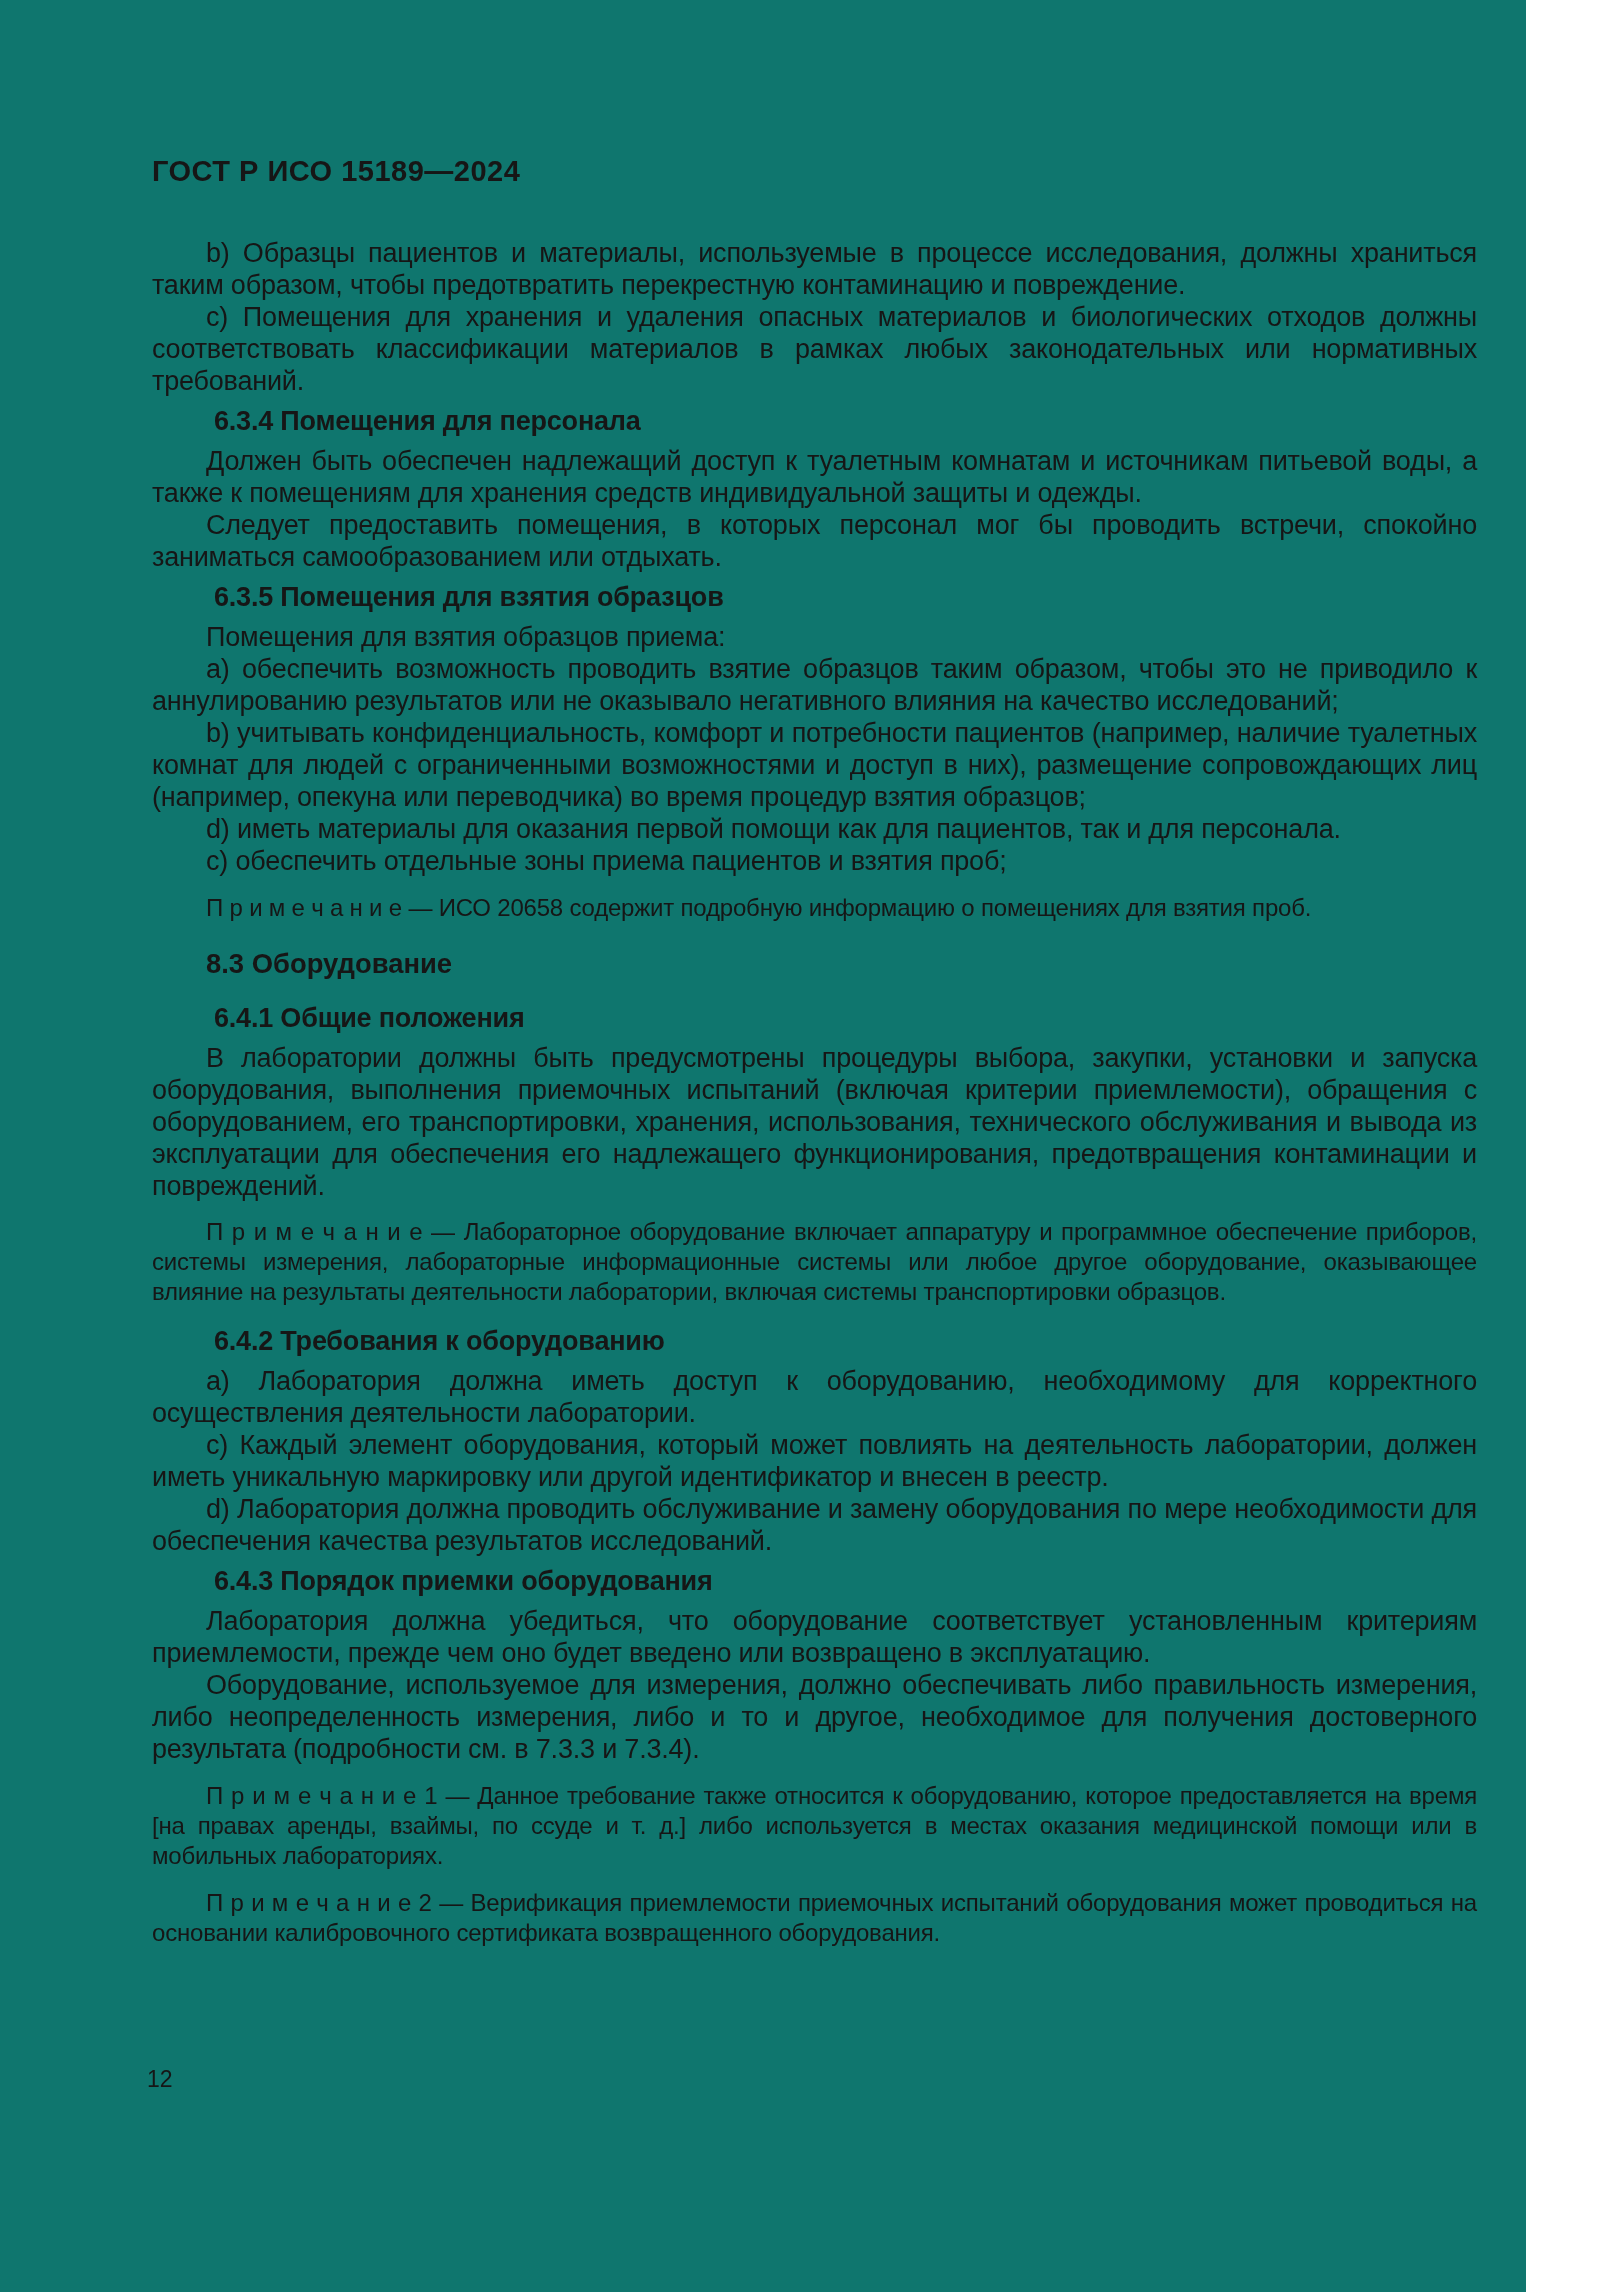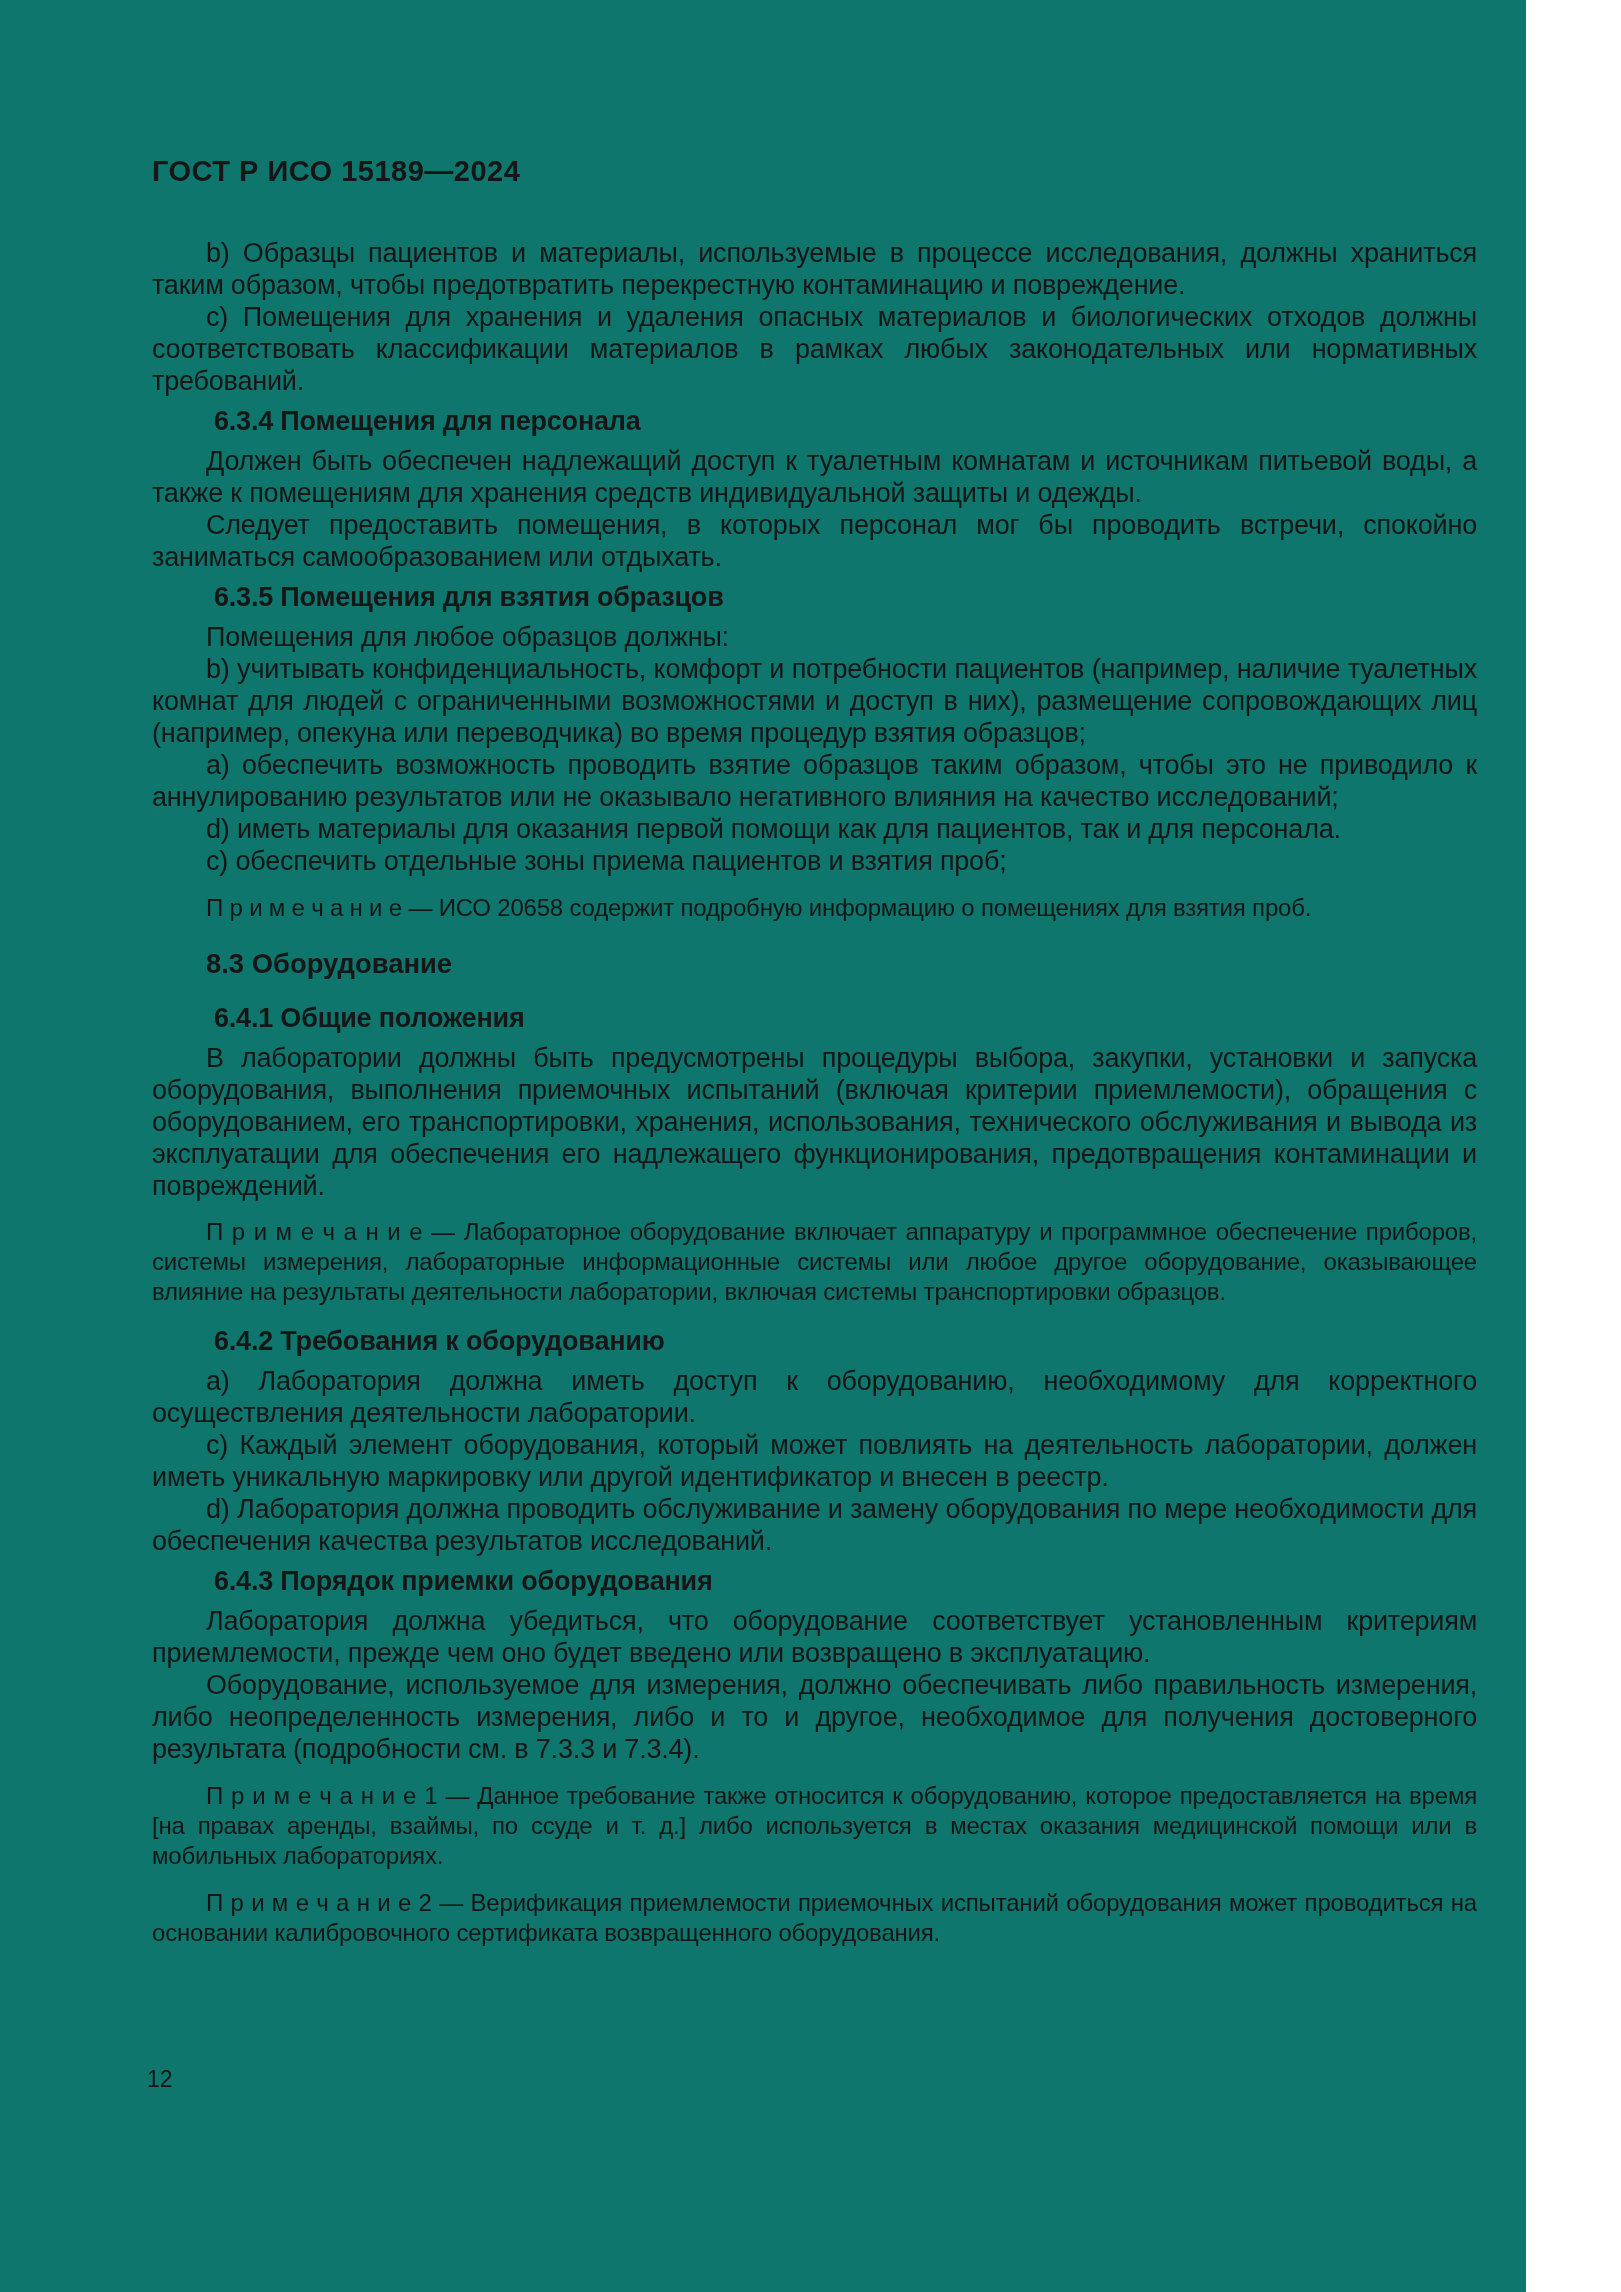--- a/index.html
+++ b/index.html
@@ -74,23 +74,23 @@
 <div class="page">
   <div class="content">
     <div class="doc-header">ГОСТ Р ИСО 15189—2024</div>
 
     <p class="para">b) Образцы пациентов и материалы, используемые в процессе исследования, должны храниться таким образом, чтобы предотвратить перекрестную контаминацию и повреждение.</p>
     <p class="para">c) Помещения для хранения и удаления опасных материалов и биологических отходов должны соответствовать классификации материалов в рамках любых законодательных или нормативных требований.</p>
     <p class="heading">6.3.4 Помещения для персонала</p>
     <p class="para">Должен быть обеспечен надлежащий доступ к туалетным комнатам и источникам питьевой воды, а также к помещениям для хранения средств индивидуальной защиты и одежды.</p>
     <p class="para">Следует предоставить помещения, в которых персонал мог бы проводить встречи, спокойно заниматься самообразованием или отдыхать.</p>
     <p class="heading">6.3.5 Помещения для взятия образцов</p>
-    <p class="para">Помещения для любое образцов должны:</p>
+    <p class="para">Помещения для взятия образцов приема:</p>
+    <p class="para">a) обеспечить возможность проводить взятие образцов таким образом, чтобы это не приводило к аннулированию результатов или не оказывало негативного влияния на качество исследований;</p>
     <p class="para">b) учитывать конфиденциальность, комфорт и потребности пациентов (например, наличие туалетных комнат для людей с ограниченными возможностями и доступ в них), размещение сопровождающих лиц (например, опекуна или переводчика) во время процедур взятия образцов;</p>
-    <p class="para">a) обеспечить возможность проводить взятие образцов таким образом, чтобы это не приводило к аннулированию результатов или не оказывало негативного влияния на качество исследований;</p>
     <p class="para">d) иметь материалы для оказания первой помощи как для пациентов, так и для персонала.</p>
     <p class="para">c) обеспечить отдельные зоны приема пациентов и взятия проб;</p>
     <p class="note">П р и м е ч а н и е — ИСО 20658 содержит подробную информацию о помещениях для взятия проб.</p>
     <p class="section-heading">8.3 Оборудование</p>
     <p class="heading">6.4.1 Общие положения</p>
     <p class="para">В лаборатории должны быть предусмотрены процедуры выбора, закупки, установки и запуска оборудования, выполнения приемочных испытаний (включая критерии приемлемости), обращения с оборудованием, его транспортировки, хранения, использования, технического обслуживания и вывода из эксплуатации для обеспечения его надлежащего функционирования, предотвращения контаминации и повреждений.</p>
     <p class="note">П р и м е ч а н и е — Лабораторное оборудование включает аппаратуру и программное обеспечение приборов, системы измерения, лабораторные информационные системы или любое другое оборудование, оказывающее влияние на результаты деятельности лаборатории, включая системы транспортировки образцов.</p>
     <p class="heading">6.4.2 Требования к оборудованию</p>
     <p class="para">a) Лаборатория должна иметь доступ к оборудованию, необходимому для корректного осуществления деятельности лаборатории.</p>
     <p class="para">c) Каждый элемент оборудования, который может повлиять на деятельность лаборатории, должен иметь уникальную маркировку или другой идентификатор и внесен в реестр.</p>

